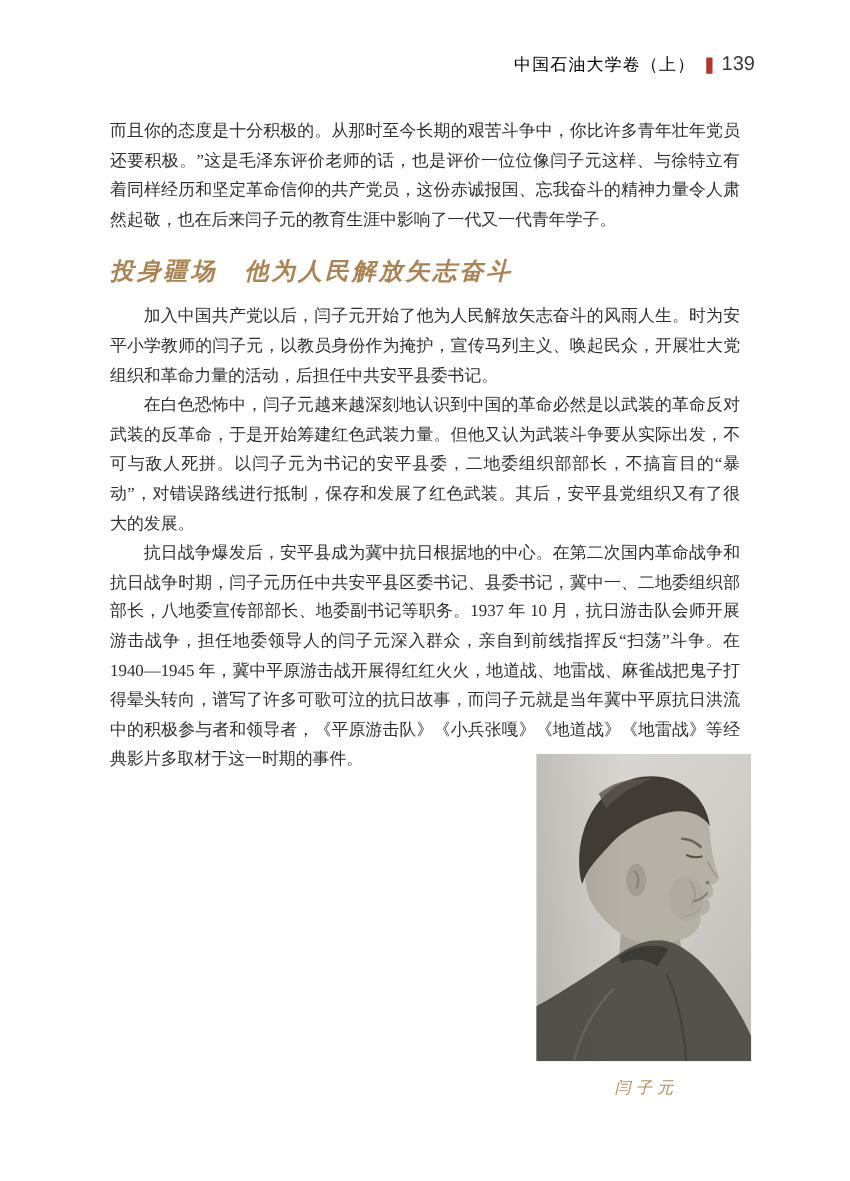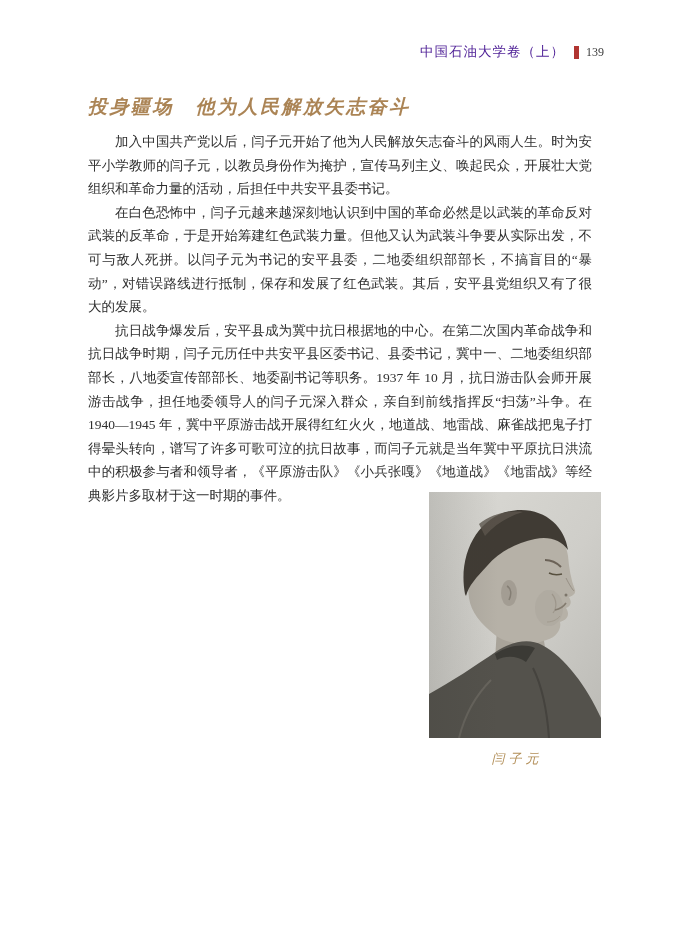--- a/index.html
+++ b/index.html
@@ -7,27 +7,27 @@
   .page {
     width:680px; height:945px; background:#ffffff; position:relative;
     font-family:"Liberation Serif","DejaVu Serif",serif;
     color:#2f2f2f; padding:44px 88px 0 88px; overflow:hidden;
   }
   .page-header {
     display:flex; justify-content:flex-end; align-items:center;
     height:16px; margin-right:-12px;
   }
   .header-title {
-    color:#4c1d95; font-size:13.5px; letter-spacing:1px; white-space:nowrap;
+    color:#000000; font-size:13.5px; letter-spacing:1px; white-space:nowrap;
   }
   .header-bar {
     width:5px; height:13px; background:#b13531; margin:0 7px 0 9px; flex:0 0 auto;
   }
   .header-page {
-    color:#3a3a3a; font-size:12px; font-family:Liberation Serif, serif;
+    color:#3a3a3a; font-size:16px; font-family:Liberation Sans, sans-serif;
   }
   .content {
     margin-top:33px; font-size:13.5px; line-height:23.6px; text-align:justify;
     text-justify:inter-ideograph;
   }
   .content p { text-indent:2em; }
   .content p.continued { text-indent:0; }
   h2.section-heading {
     text-align:left; color:#ab8455; font-size:19px; font-weight:bold;
     font-style:italic; letter-spacing:2.5px; margin:17px 0 11px 0;
@@ -48,20 +48,21 @@
 <div class="page">
 
   <div class="page-header">
     <span class="header-title">中国石油大学卷（上）</span>
     <span class="header-bar"></span>
     <span class="header-page">139</span>
   </div>
 
   <div class="content">
 
+    <p class="continued">而且你的态度是十分积极的。从那时至今长期的艰苦斗争中，你比许多青年壮年党员还要积极。”这是毛泽东评价老师的话，也是评价一位位像闫子元这样、与徐特立有着同样经历和坚定革命信仰的共产党员，这份赤诚报国、忘我奋斗的精神力量令人肃然起敬，也在后来闫子元的教育生涯中影响了一代又一代青年学子。</p>
 
     <h2 class="section-heading">投身疆场　他为人民解放矢志奋斗</h2>
 
     <p>加入中国共产党以后，闫子元开始了他为人民解放矢志奋斗的风雨人生。时为安平小学教师的闫子元，以教员身份作为掩护，宣传马列主义、唤起民众，开展壮大党组织和革命力量的活动，后担任中共安平县委书记。</p>
 
     <p>在白色恐怖中，闫子元越来越深刻地认识到中国的革命必然是以武装的革命反对武装的反革命，于是开始筹建红色武装力量。但他又认为武装斗争要从实际出发，不可与敌人死拼。以闫子元为书记的安平县委，二地委组织部部长，不搞盲目的“暴动”，对错误路线进行抵制，保存和发展了红色武装。其后，安平县党组织又有了很大的发展。</p>
 
     <p>抗日战争爆发后，安平县成为冀中抗日根据地的中心。在第二次国内革命战争和抗日战争时期，闫子元历任中共安平县区委书记、县委书记，冀中一、二地委组织部部长，八地委宣传部部长、地委副书记等职务。1937 年 10 月，抗日游击队会师开展游击战争，担任地委领导人的闫子元深入群众，亲自到前线指挥反“扫荡”斗争。在1940—1945 年，冀中平原游击战开展得红红火火，地道战、地雷战、麻雀战把鬼子打得晕头转向，谱写了许多可歌可泣的抗日故事，而闫子元就是当年冀中平原抗日洪流中的积极参与者和领导者，《平原游击队》《小兵张嘎》《地道战》《地雷战》等经典影片多取材于这一时期的事件。</p>
 
     <figure class="photo-figure">

